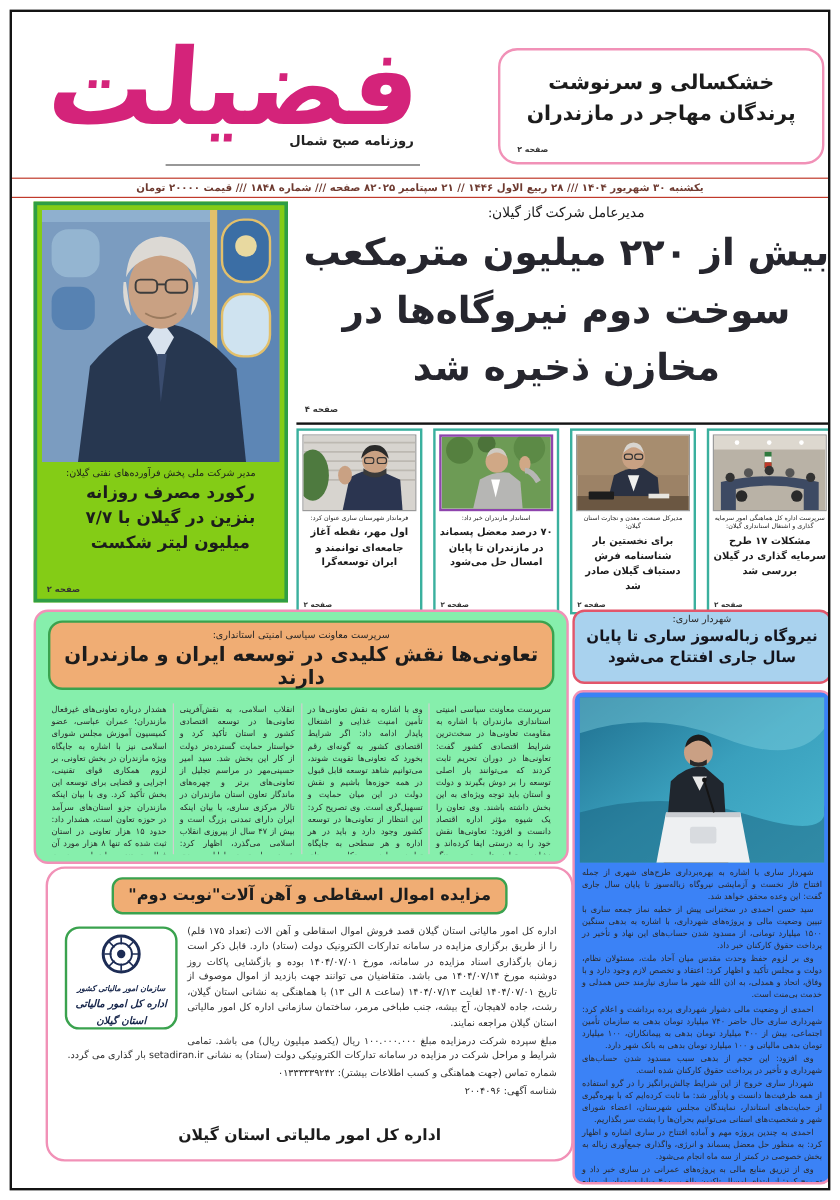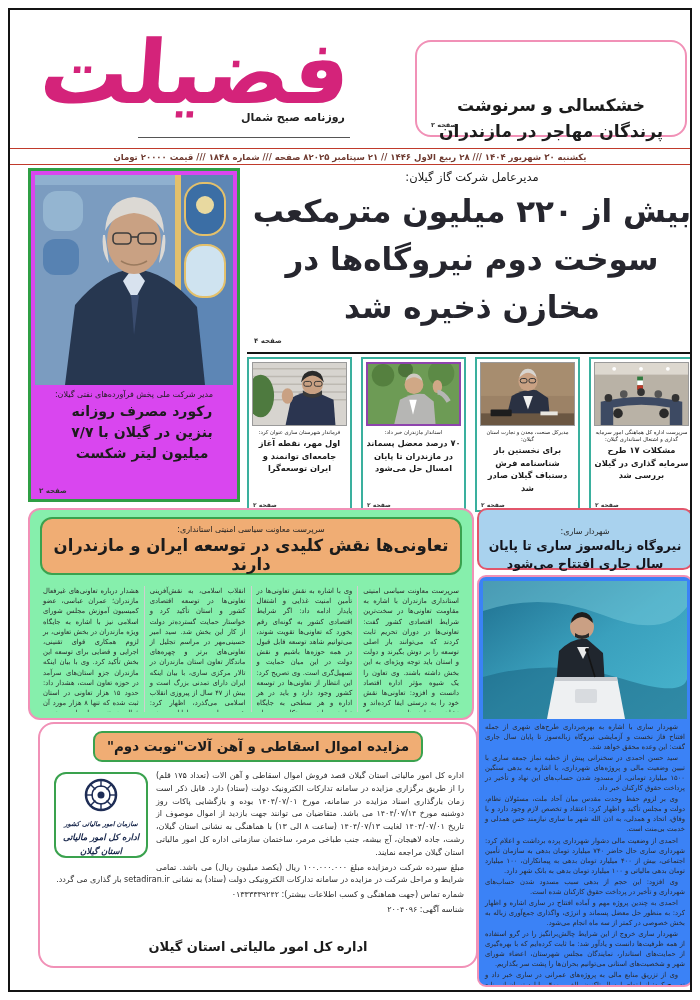--- a/index.html
+++ b/index.html
@@ -5,34 +5,34 @@
   * { box-sizing: border-box; margin: 0; padding: 0; }
   html,body { width:700px; height:1000px; background:#ffffff; font-family:"DejaVu Sans", sans-serif; }
   .page { position:absolute; left:8px; top:8px; width:684px; height:984px; border:2px solid #141414; background:#fff; overflow:hidden; }
 
   
   .logo { position:absolute; left:10px; top:2px; width:350px; height:122px; font-size:88px; font-weight:bold; color:#d4237a; text-align:center; line-height:122px; transform:skewX(-4deg); }
   .tagline { position:absolute; left:228px; top:101px; width:110px; text-align:center; font-size:11px; font-weight:bold; color:#222; direction:rtl; }
   .logo-underline { position:absolute; left:128px; top:127px; width:212px; height:1px; background:#555; }
   .topstory { position:absolute; left:405px; top:30px; width:272px; height:97px; border:2.5px solid #f191b7; border-radius:16px; background:#fff; direction:rtl; }
   .topstory .ts-line { text-align:center; font-size:17px; font-weight:bold; color:#1c1c1c; line-height:1.55; }
-  .topstory .ts-lines { padding-top:26px;margin-top:24px; }
+  .topstory .ts-lines { padding-top:14px; }
   .ts-badge { position:absolute; left:14px; bottom:6px; font-size:6.5px; font-weight:bold; color:#333; }
   .dateband { position:absolute; left:0; top:138px; width:100%; height:17px; border-top:1.5px solid #c03a2b; border-bottom:1.5px solid #c03a2b; display:flex; justify-content:center; align-items:center; padding:0 12px; }
   .dateband span { font-size:8.5px; font-weight:bold; color:#6e3a30; direction:rtl; }
 
   
-  .lead-kicker { position:absolute; left:240px; top:160px; width:444px; text-align:center; font-size:11.5px; color:#1c1c1c; direction:rtl; }
+  .lead-kicker { position:absolute; left:240px; top:160px; width:444px; text-align:center; font-size:11.5px; color:#1c1c1c; direction:rtl;font-family:Liberation Serif, serif; }
   .lead-headline { position:absolute; left:240px; top:177px; width:444px; direction:rtl; }
   .lead-headline .hl { text-align:center; font-size:31px; font-weight:bold; color:#26262e; line-height:1.55; letter-spacing:-0.5px; }
   .lead-badge { position:absolute; left:244px; top:327px; font-size:7px; font-weight:bold; color:#333; }
   .lead-rule { position:absolute; left:237px; top:342px; width:447px; height:2px; background:#141414; }
 
   
-  .greenbox { position:absolute; left:18px; top:158px; width:212px; height:334px; border:3px solid #2f9e44; background:#d946ef; }
+  .greenbox { position:absolute; left:18px; top:158px; width:212px; height:334px; border:3px solid #2f9e44; background:#84cc16; }
   .greenbox svg { display:block; margin:4px auto 0; }
   .gb-kicker { text-align:center; font-size:8px; color:#1c1c1c; margin-top:5px; direction:rtl; }
   .gb-headline { text-align:center; font-size:14px; font-weight:bold; color:#1c1c1c; line-height:1.5; margin-top:2px; padding:0 6px; direction:rtl;margin-left:16px; }
   .gb-badge { position:absolute; left:8px; bottom:4px; font-size:7px; font-weight:bold; color:#333; }
 
   
   .strip { position:absolute; left:237px; top:347px; width:447px; height:155px; display:flex; gap:9px; }
   .card { flex:1; border:2px solid #3ab09e; background:#fff; position:relative; padding:3px 3px 12px; }
   .card .ph { width:100%; height:64px; display:block; border:1px solid #9a9a9a; }
   .card.purple .ph { border:2px solid #8e44ad; }
@@ -44,21 +44,21 @@
   .coopbox { position:absolute; left:18px; top:498px; width:446px; height:212px; border:2px solid #f191b7; border-radius:12px; background:#86efac; }
   .coop-head { margin:7px 10px 0; height:58px; background:#f0ad74; border:2px solid #3aa24e; border-radius:12px; text-align:center; direction:rtl; }
   .coop-head .k { font-size:8px; color:#222; padding-top:6px; }
   .coop-head .h { font-size:16.5px; font-weight:bold; color:#1c1c1c; margin-top:2px; }
   .coop-cols { position:absolute; left:8px; right:8px; top:76px; bottom:6px; display:flex; direction:rtl; overflow:hidden; }
   .coop-cols .col { flex:1; padding:0 5px; font-size:6.8px; line-height:1.5; text-align:justify; color:#2a2a2a; direction:rtl; overflow:hidden; }
   .coop-cols .col + .col { border-inline-start:1px solid #cfcfcf; }
 
   
   .saribox { position:absolute; left:467px; top:498px; width:216px; height:62px; background:#a9d2ee; border:2px solid #e2566b; border-radius:10px; text-align:center; direction:rtl; }
-  .saribox .k { font-size:8px; color:#222; padding-top:17px; }
+  .saribox .k { font-size:8px; color:#222; padding-top:1px; }
   .saribox .h { font-size:12.5px; font-weight:bold; color:#14141c; line-height:1.45; margin-top:1px; padding:0 0; }
   .saricol { position:absolute; left:467px; top:565px; width:216px; height:412px; border:2px solid #f191b7; border-radius:9px; padding:4px; overflow:hidden; background:#3b82f6; }
   .saricol svg { display:block; }
   .saricol .txt { font-size:6.8px; line-height:1.48; text-align:justify; color:#2a2a2a; direction:rtl; padding:3px 2px 0; }
   .saricol .txt p { text-indent:7px; margin-bottom:1px; }
 
   
   .auction { position:absolute; left:28px; top:712px; width:440px; height:246px; border:2.5px solid #f191b7; border-radius:16px; background:#fff; }
   .auc-title { position:absolute; left:50%; transform:translateX(-50%); top:7px; width:330px; height:31px; background:#f0ad74; border:2px solid #3aa24e; border-radius:9px; text-align:center; font-size:13.5px; font-weight:bold; color:#1c1c1c; line-height:27px; direction:rtl; }
   .auc-body { position:absolute; left:12px; right:12px; top:46px; bottom:38px; direction:rtl; font-size:8px; line-height:1.6; text-align:justify; color:#2a2a2a; overflow:hidden; }
@@ -255,22 +255,22 @@
       <line x1="112" y1="96" x2="104" y2="70" stroke="#141414" stroke-width="1.6"></line>
       <circle cx="104" cy="69" r="2" fill="#141414"></circle>
       <rect x="92" y="108" width="22" height="14" rx="2" fill="#d8dbdf"></rect>
     </svg>
     <div class="txt">
       <p>شهردار ساری با اشاره به بهره‌برداری طرح‌های شهری از جمله افتتاح فاز نخست و آزمایشی نیروگاه زباله‌سوز تا پایان سال جاری گفت: این وعده محقق خواهد شد.</p>
       <p>سید حسن احمدی در سخنرانی پیش از خطبه نماز جمعه ساری با تبیین وضعیت مالی و پروژه‌های شهرداری، با اشاره به بدهی سنگین ۱۵۰۰ میلیارد تومانی، از مسدود شدن حساب‌های این نهاد و تأخیر در پرداخت حقوق کارکنان خبر داد.</p>
       <p>وی بر لزوم حفظ وحدت مقدس میان آحاد ملت، مسئولان نظام، دولت و مجلس تأکید و اظهار کرد: اعتقاد و تخصص لازم وجود دارد و با وفاق، اتحاد و همدلی، به اذن الله شهر ما ساری نیازمند حس همدلی و خدمت بی‌منت است.</p>
       <p>احمدی از وضعیت مالی دشوار شهرداری پرده برداشت و اعلام کرد: شهرداری ساری حال حاضر ۷۴۰ میلیارد تومان بدهی به سازمان تأمین اجتماعی، بیش از ۴۰۰ میلیارد تومان بدهی به پیمانکاران، ۱۰۰ میلیارد تومان بدهی مالیاتی و ۱۰۰ میلیارد تومان بدهی به بانک شهر دارد.</p>
       <p>وی افزود: این حجم از بدهی سبب مسدود شدن حساب‌های شهرداری و تأخیر در پرداخت حقوق کارکنان شده است.</p>
+      <p>شهردار ساری خروج از این شرایط چالش‌برانگیز را در گرو استفاده از همه ظرفیت‌ها دانست و یادآور شد: ما ثابت کرده‌ایم که با بهره‌گیری از حمایت‌های استاندار، نمایندگان مجلس شهرستان، اعضاء شورای شهر و شخصیت‌های استانی می‌توانیم بحران‌ها را پشت سر بگذاریم.</p>
       <p>احمدی به چندین پروژه مهم و آماده افتتاح در ساری اشاره و اظهار کرد: به منظور حل معضل پسماند و انرژی، واگذاری جمع‌آوری زباله به بخش خصوصی در کمتر از سه ماه انجام می‌شود.</p>
-      <p>شهردار ساری خروج از این شرایط چالش‌برانگیز را در گرو استفاده از همه ظرفیت‌ها دانست و یادآور شد: ما ثابت کرده‌ایم که با بهره‌گیری از حمایت‌های استاندار، نمایندگان مجلس شهرستان، اعضاء شورای شهر و شخصیت‌های استانی می‌توانیم بحران‌ها را پشت سر بگذاریم.</p>
       <p>وی از تزریق منابع مالی به پروژه‌های عمرانی در ساری خبر داد و تصریح کرد: از ابتدای امسال تاکنون بالغ بر ۴۰۰ میلیارد تومان از منابع درآمدی شهرداری به پروژه‌های عمرانی شهر اختصاص یافته است.</p>
     </div>
   </div>
 
   <div class="auction">
     <div class="auc-title">مزایده اموال اسقاطی و آهن آلات"نوبت دوم"</div>
     <div class="auc-body">
       <div class="taxlogo">
         <svg width="36" height="36" viewBox="0 0 36 36">
           <circle cx="18" cy="18" r="15" fill="none" stroke="#1d2c55" stroke-width="2.5"></circle>

